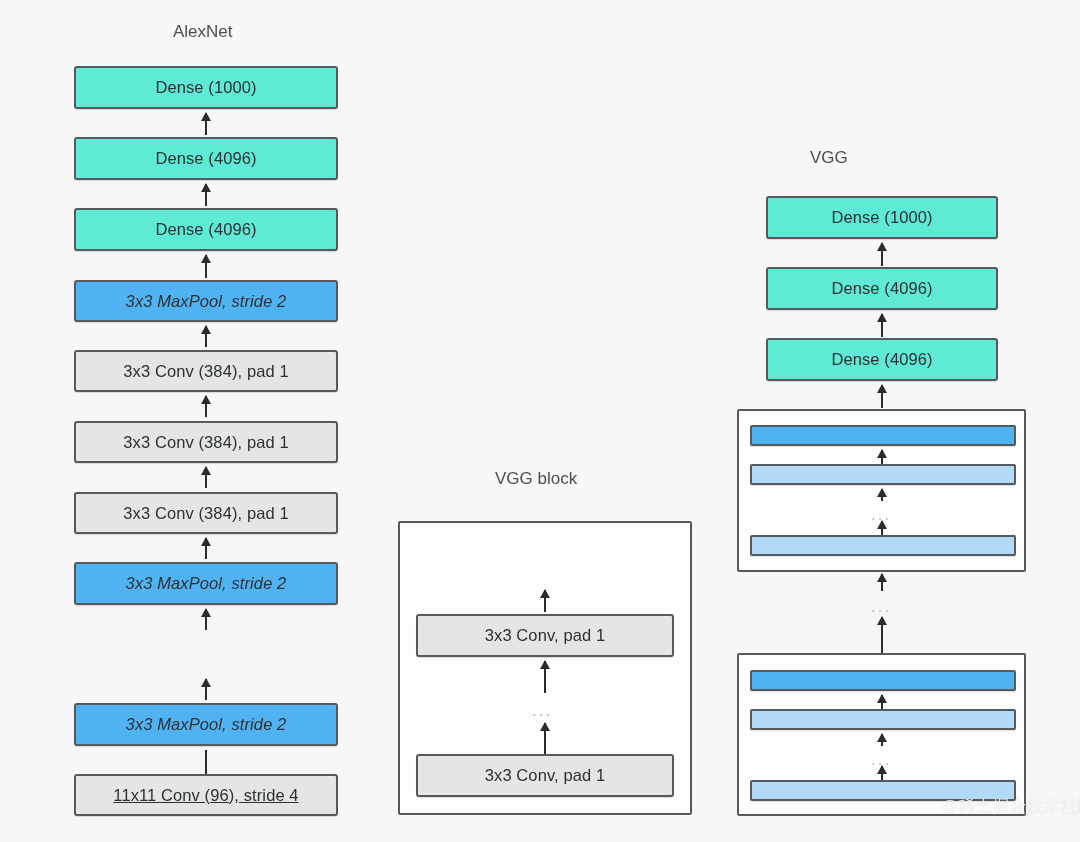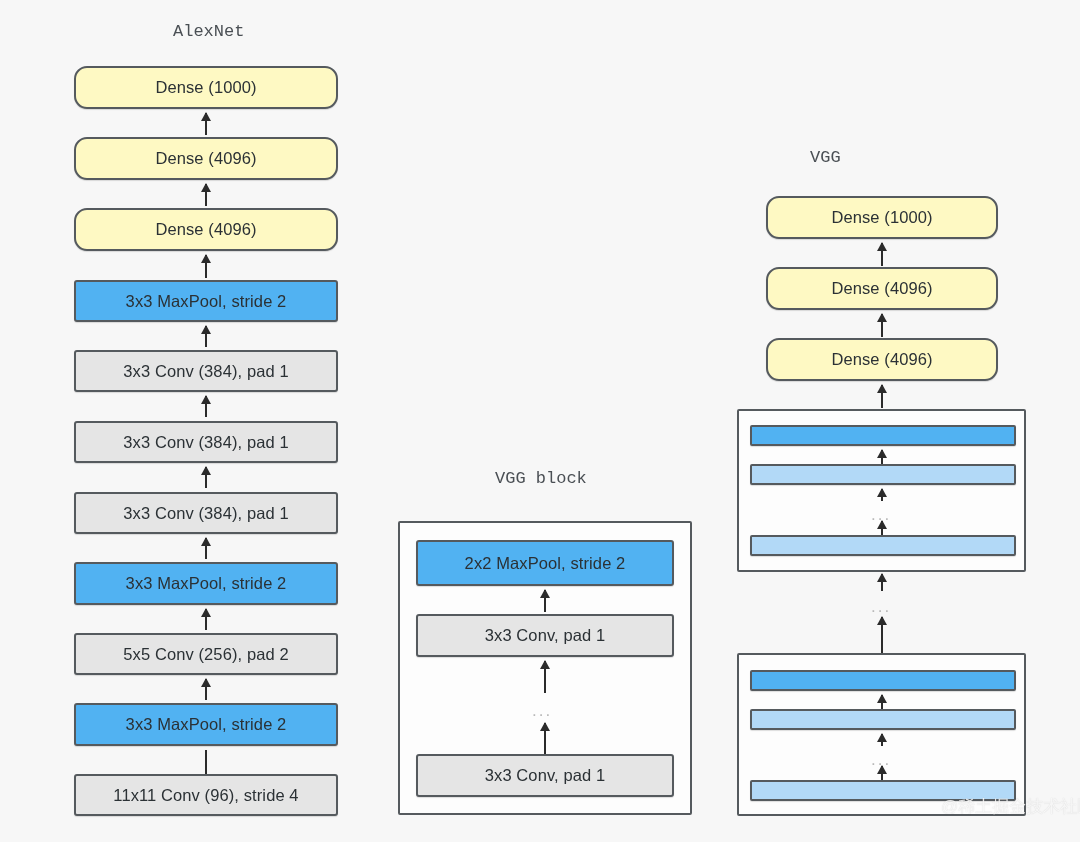--- a/index.html
+++ b/index.html
@@ -28,28 +28,28 @@
     display: flex;
     align-items: center;
     justify-content: center;
     color: #2b3135;
     font-size: 16.5px;
     letter-spacing: 0.1px;
     white-space: nowrap;
     box-shadow: 0 1px 1px rgba(0,0,0,0.13);
   }
   .node.dense {
-    background: #fef9c3;
-    border-radius: 13px;
+    background: #5eead4;
   }
   .node.conv {
     background: #e5e5e5;
   }
   .node.pool {
     background: #51b2f2;
+    font-style: italic;
   }
 
   
   .bar {
     position: absolute;
     box-sizing: border-box;
     border: 2px solid #555a5e;
     border-radius: 2px;
     box-shadow: 0 1px 1px rgba(0,0,0,0.13);
   }
@@ -64,21 +64,20 @@
     background: #fdfdfd;
     border-radius: 2px;
   }
 
   
   .title {
     position: absolute;
     color: #4a4f54;
     font-size: 17px;
     white-space: nowrap;
-    font-family: Liberation Mono, monospace;
   }
 
   
   .arrow {
     position: absolute;
     width: 2px;
     background: #2b2b2b;
   }
   .arrow::after {
     content: "";
@@ -140,33 +139,31 @@
 
   <div class="node conv" style="left:74px; top:421px; width:264px; height:42px;">3x3 Conv (384), pad 1</div>
   <div class="arrow" style="left:205px; top:467px; height:21px;"></div>
 
   <div class="node conv" style="left:74px; top:492px; width:264px; height:42px;">3x3 Conv (384), pad 1</div>
   <div class="arrow" style="left:205px; top:538px; height:21px;"></div>
 
   <div class="node pool" style="left:74px; top:562px; width:264px; height:43px;">3x3 MaxPool, stride 2</div>
   <div class="arrow" style="left:205px; top:609px; height:21px;"></div>
 
-  <div class="node conv" style="left:74px; top:633px; width:264px; height:42px;">5x5 Conv (256), pad 2</div>
   <div class="arrow" style="left:205px; top:679px; height:21px;"></div>
 
   <div class="node pool" style="left:74px; top:703px; width:264px; height:43px;">3x3 MaxPool, stride 2</div>
   <div class="plain-line" style="left:205px; top:750px; height:24px;"></div>
 
-  <div class="node conv" style="left:74px; top:774px; width:264px; height:42px;">11x11 Conv (96), stride 4</div>
+  <div class="node conv" style="left:74px; top:774px; width:264px; height:42px;text-decoration:underline;">11x11 Conv (96), stride 4</div>
 
   <div class="title" style="left:495px; top:469px;">VGG block</div>
 
   <div class="group" style="left:398px; top:521px; width:294px; height:294px;"></div>
 
-  <div class="node pool" style="left:416px; top:540px; width:258px; height:46px;">2x2 MaxPool, stride 2</div>
   <div class="arrow" style="left:544px; top:590px; height:22px;"></div>
 
   <div class="node conv" style="left:416px; top:614px; width:258px; height:43px;">3x3 Conv, pad 1</div>
   <div class="arrow" style="left:544px; top:661px; height:32px;"></div>
 
   <div class="dots" style="left:532px; top:702px;">...</div>
   <div class="arrow" style="left:544px; top:723px; height:31px;"></div>
 
   <div class="node conv" style="left:416px; top:754px; width:258px; height:43px;">3x3 Conv, pad 1</div>
 

